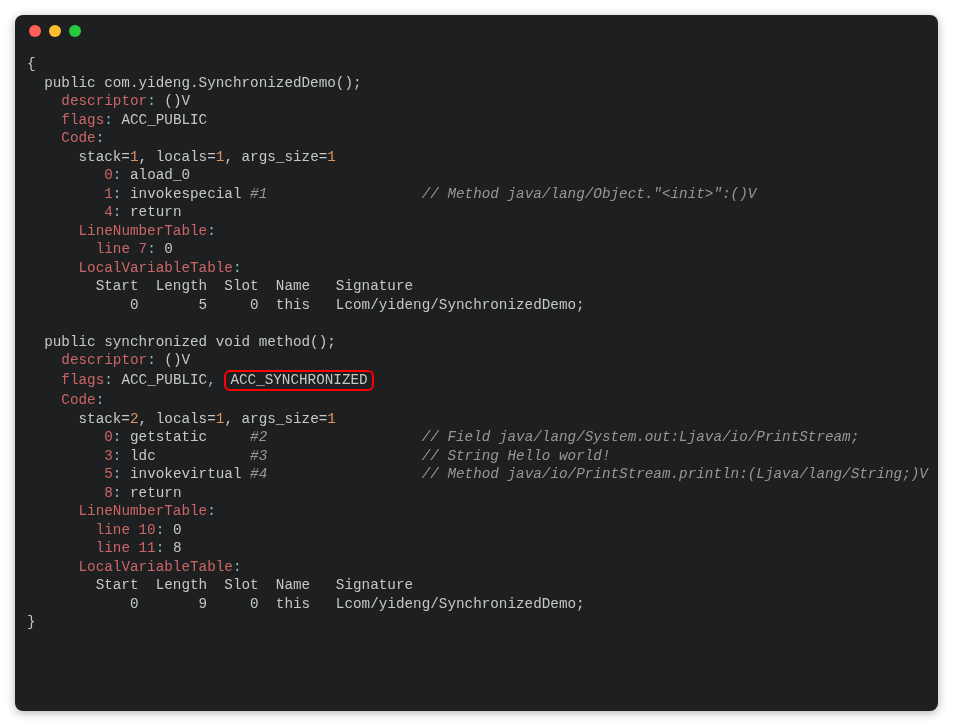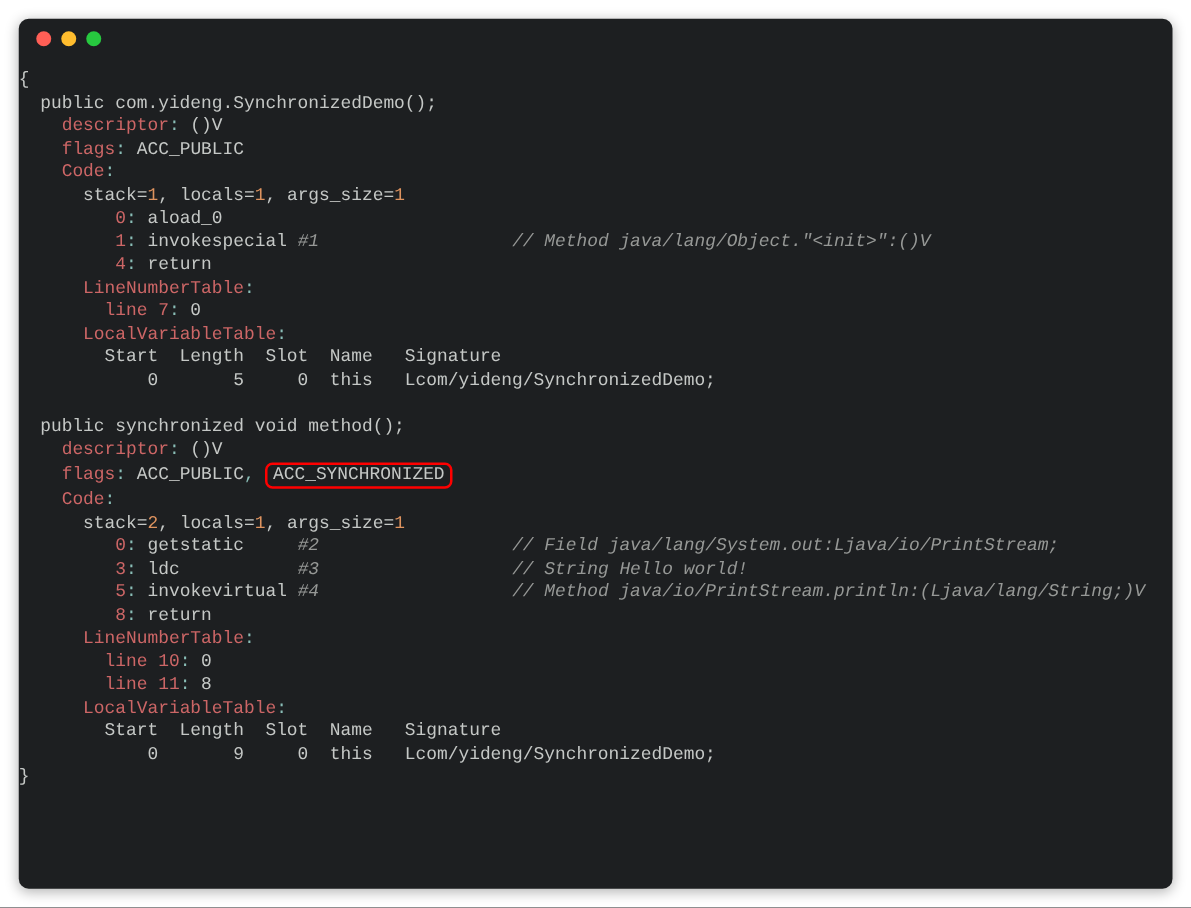--- a/index.html
+++ b/index.html
@@ -29,21 +29,21 @@
     }
     .dot {
       width: 12px;
       height: 12px;
       border-radius: 50%;
     }
     .dot-red { background: #ff5f56; }
     .dot-yellow { background: #ffbd2e; }
     .dot-green { background: #27c93f; }
     .code-area {
-      padding: 8px 12px 20px 0;
+      padding: 8px 12px 20px 12px;
       font-size: 14.3px;
       line-height: 18.5px;
       color: #c5c8c6;
       white-space: pre;
       font-family: "SF Mono", Monaco, Menlo, Consolas, "Courier New", monospace;
     }
     .c-brace { color: #c5c8c6; }
     .c-key { color: #cc6666; }
     .c-comment { color: #969896; font-style: italic; }
     .c-red { color: #cc6666; }

